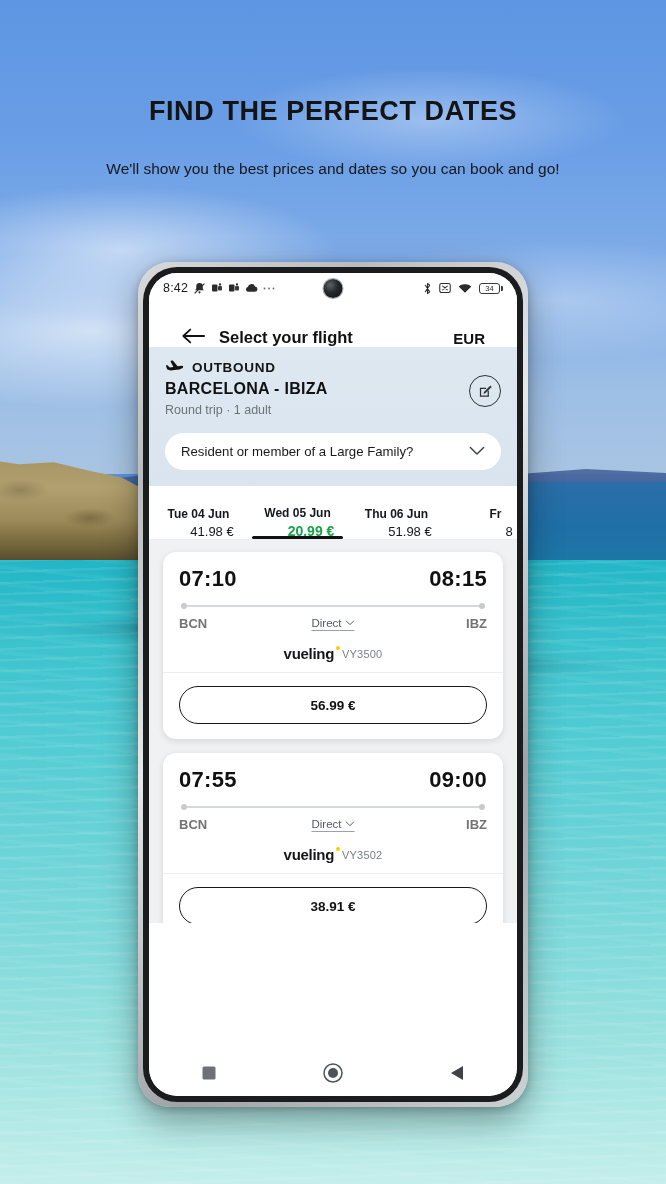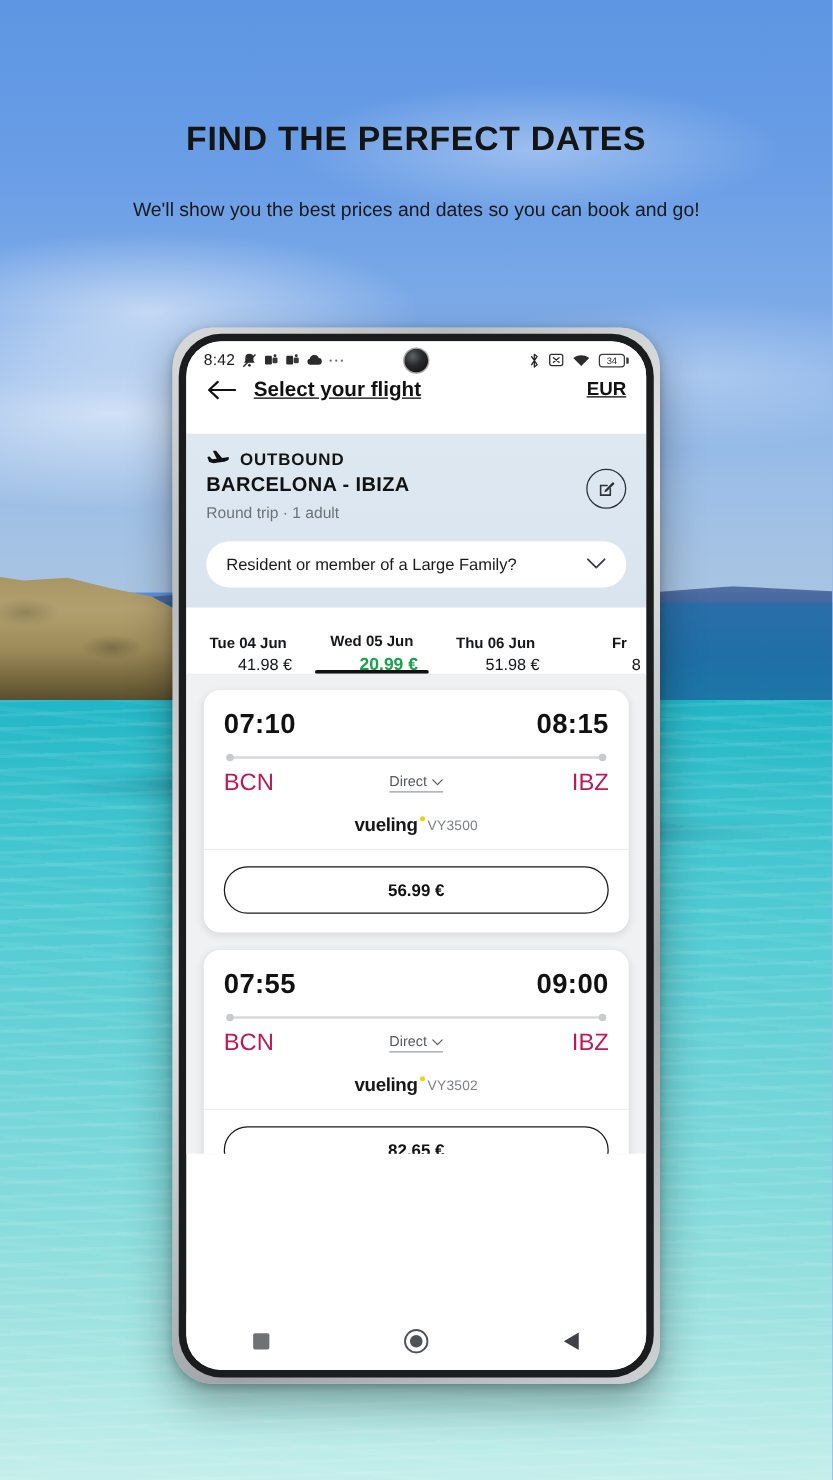--- a/index.html
+++ b/index.html
@@ -136,24 +136,23 @@
     width: 21px; height: 11px; border: 1.3px solid #3a3a3a; border-radius: 3px;
     font-size: 7.5px; line-height: 9px; text-align: center; color: #2a2a2a;
     font-family: "Liberation Sans", sans-serif;
   }
   .batt-cap {
     width: 2px; height: 5px; background: #3a3a3a; border-radius: 0 1px 1px 0; margin-left: 1px;
   }
 
   
   .appbar {
-    display: flex; align-items: flex-start;
-    height: 44px; padding: 0 16px;
+    display: flex; align-items: flex-end;
+    height: 44px; padding: 0 32px;
     background: #fff;
-    text-decoration: underline;
   }
   .back-arrow { width: 24px; height: 20px; cursor: pointer; }
   .appbar-title {
     margin-left: 14px;
     font-size: 16.5px; font-weight: bold; color: #111;
   }
   .currency {
     margin-left: auto;
     font-size: 15px; font-weight: bold; color: #111;
   }
@@ -241,21 +240,21 @@
   }
   .bar-line {
     position: absolute; left: 0; right: 0; top: 2px; height: 2px; background: #d6d9dc; border-radius: 2px;
   }
   .dot {
     position: absolute; top: 0; width: 6px; height: 6px; border-radius: 50%; background: #c7cbce;
   }
   .dot.l { left: 0; }
   .dot.r { right: 0; }
   .codes { display: flex; align-items: center; }
-  .code { font-size: 19px; font-weight: normal; color: #be185d; }
+  .code { font-size: 13px; font-weight: bold; color: #737373; }
   .code.right { margin-left: auto; text-align: right; }
   .direct {
     position: absolute; left: 50%; transform: translateX(-50%);
     display: inline-flex; align-items: center; gap: 4px;
     font-size: 11.5px; color: #54595d;
     border-bottom: 1px solid #9aa0a5;
     padding-bottom: 1px;
     cursor: pointer;
   }
   .codes-wrap { position: relative; }
@@ -500,21 +499,21 @@
               <div class="airline">
                 <span class="vueling">
                   <span>vueling</span>
                   <span class="dotacc"></span>
                 </span>
                 <span class="flightno">VY3502</span>
               </div>
             </div>
             <div class="card-sep"></div>
             <div class="card-bottom">
-              <div class="pricebtn">82.65 €</div>
+              <div class="pricebtn">38.91 €</div>
             </div>
           </div>
 
         </div>
 
         <div class="navbar">
           <span class="nav-ico">
             <svg width="14" height="14" viewBox="0 0 14 14">
               <rect x="0.5" y="0.5" width="13" height="13" rx="1.6" fill="#6e7276"></rect>
             </svg>

